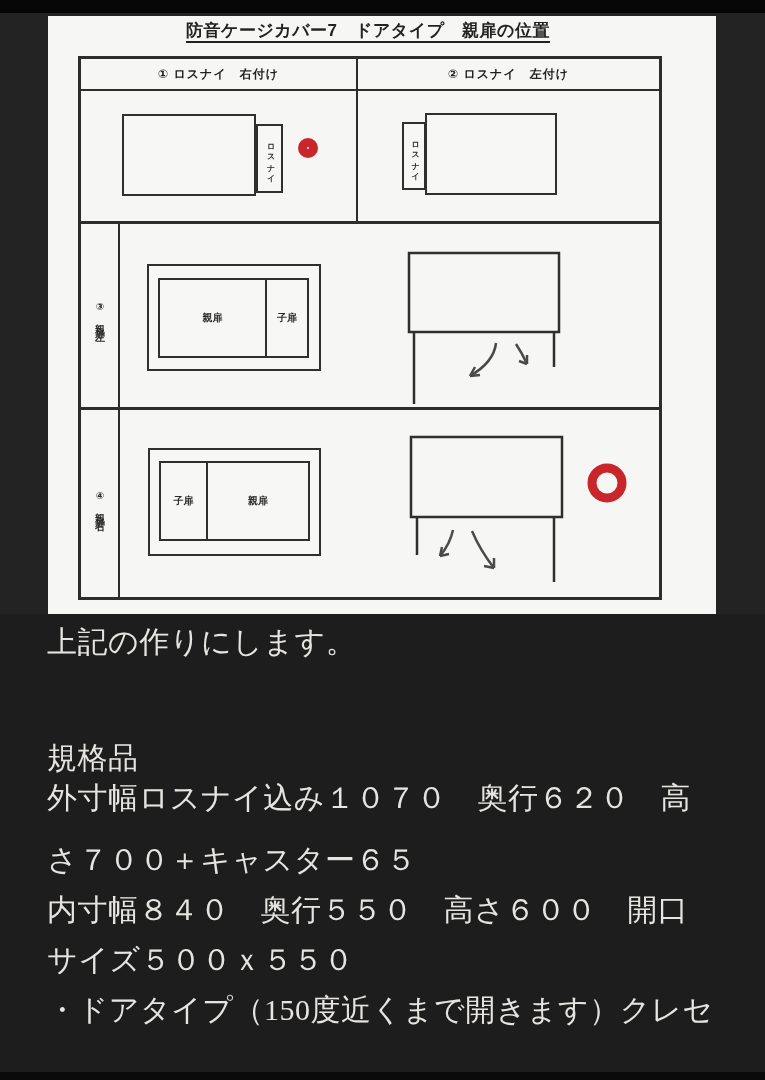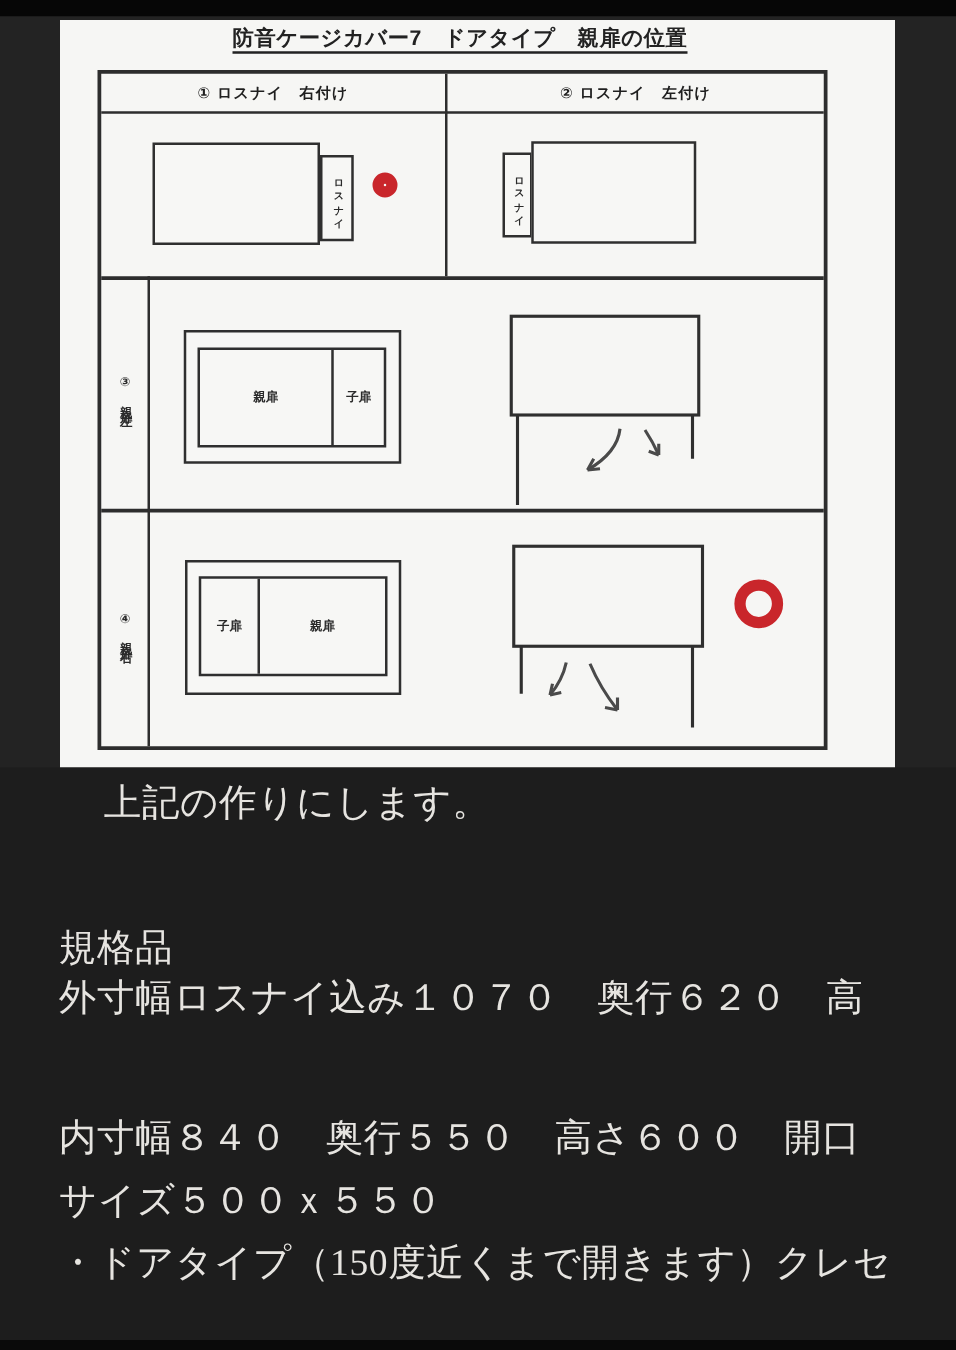--- a/index.html
+++ b/index.html
@@ -137,22 +137,23 @@
           <path d="M35,124 L44,122 M35,124 L37,115"></path>
           <path d="M67,99 Q75,118 89,136"></path>
           <path d="M89,136 L89,126 M89,136 L79,134"></path>
         </g>
         <circle cx="202" cy="51" r="15" fill="none" stroke="#c9262b" stroke-width="9"></circle>
       </svg>
     </div>
   </div>
 
   <div class="notes">
-    <div class="note-line" style="top:8px;margin-left:36px;">上記の作りにします。</div>
+    <div class="note-line" style="top:8px;">上記の作りにします。</div>
     <div class="note-line" style="top:88px;margin-top:36px;">規格品</div>
     <div class="note-line" style="top:164px;">外寸幅ロスナイ込み１０７０　奥行６２０　高</div>
+    <div class="note-line" style="top:226px;">さ７００＋キャスター６５</div>
     <div class="note-line" style="top:276px;">内寸幅８４０　奥行５５０　高さ６００　開口</div>
     <div class="note-line" style="top:326px;">サイズ５００ｘ５５０</div>
     <div class="note-line" style="top:376px;">・ドアタイプ（150度近くまで開きます）クレセ</div>
   </div>
 
   <div class="bottom-bar"></div>
 </div>
 
 </body></html>

